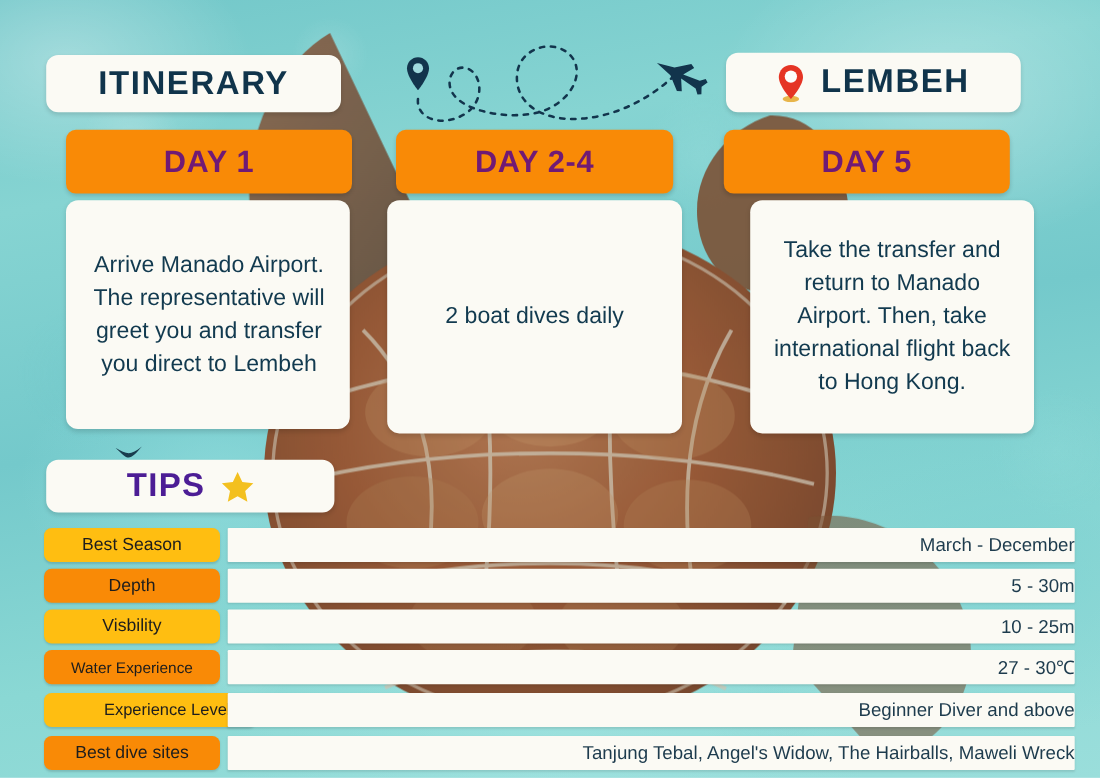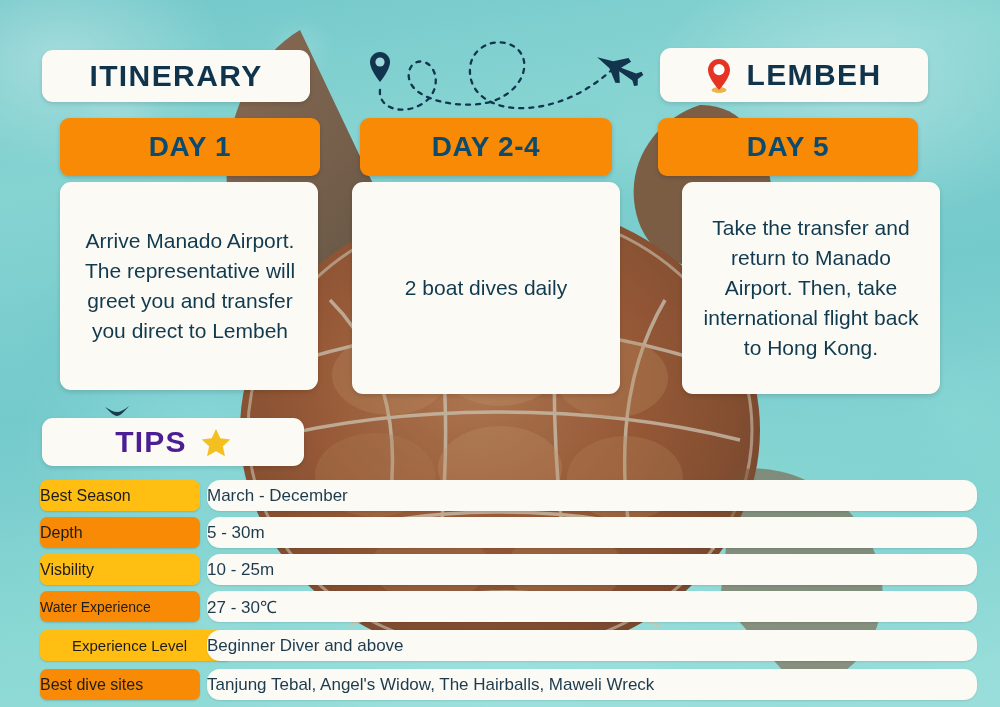--- a/index.html
+++ b/index.html
@@ -70,21 +70,21 @@
     border-radius: 9px;
     display: flex;
     align-items: center;
     justify-content: center;
     box-shadow: 0 2px 4px rgba(0,0,0,.16);
   }
   .day-head span {
     font-weight: bold;
     font-size: 28px;
     letter-spacing: .6px;
-    color: #0c4a6e;
+    color: #701a75;
   }
 
   .day-card {
     position: absolute;
     background: #fbfaf4;
     border-radius: 11px;
     display: flex;
     align-items: center;
     justify-content: center;
     padding: 0 14px;
@@ -98,35 +98,35 @@
     line-height: 30px;
     color: #123a4f;
   }
 
   
   .tip-label {
     position: absolute;
     border-radius: 7px;
     display: flex;
     align-items: center;
-    justify-content: flex-start;
+    justify-content: center;
     font-size: 16px;
     color: #1d1d1d;
     box-shadow: 0 1px 2px rgba(0,0,0,.14);
   }
   .tip-label.gold   { background: #ffbe11; }
   .tip-label.orange { background: #f98a06; }
 
   .tip-value {
     position: absolute;
     background: #fbfaf4;
-    border-radius: 13px;
-    display: flex;
-    align-items: center;
-    justify-content: flex-start;
+    border-radius: 1px;
+    display: flex;
+    align-items: center;
+    justify-content: flex-end;
     font-size: 17px;
     color: #1d3b4d;
     box-shadow: 0 1px 2px rgba(0,0,0,.10);
   }
 
   .pin-icon, .star-icon { display: block; }
 </style>
 </head>
 <body>
 

